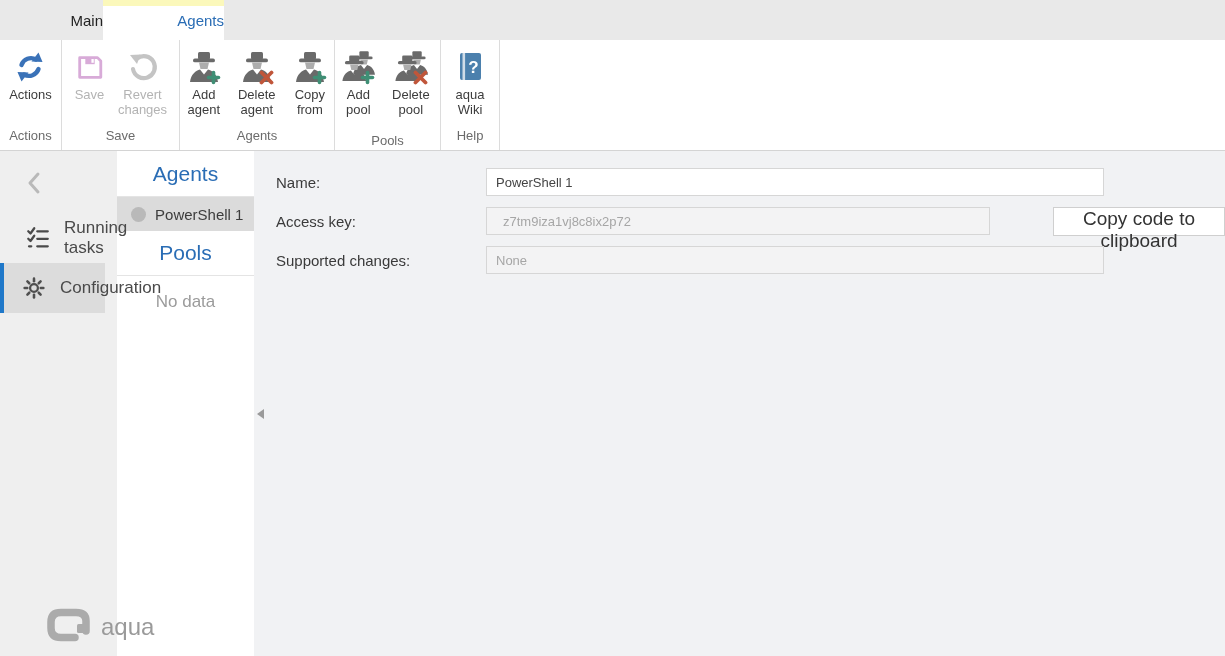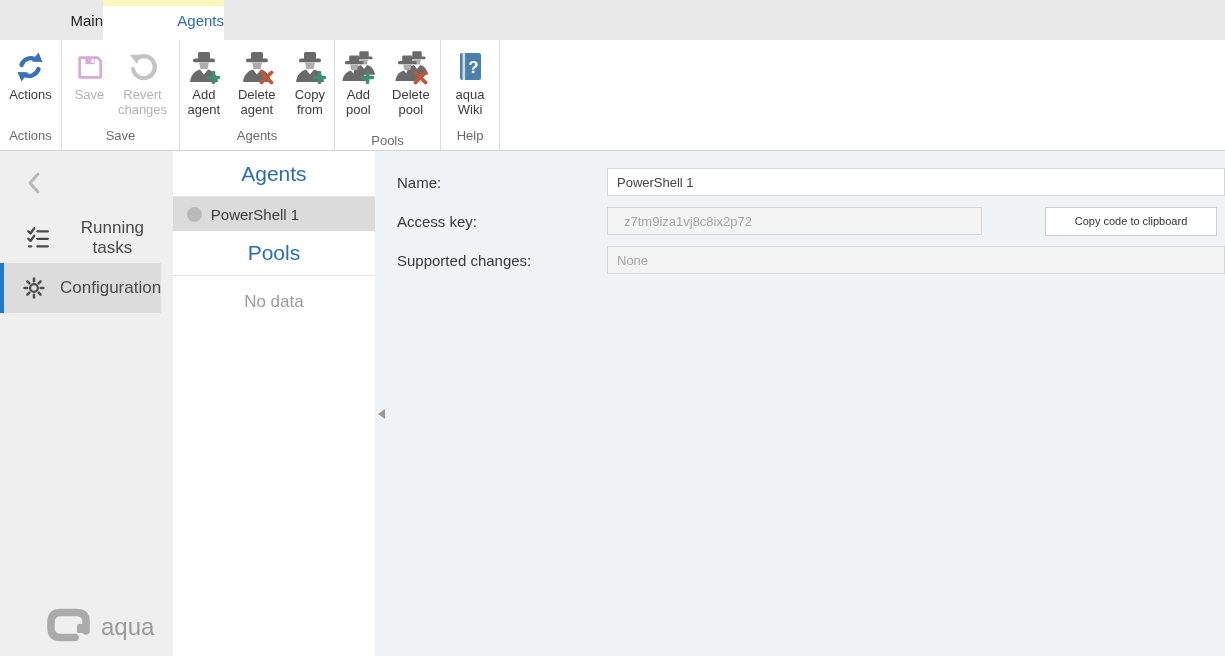--- a/index.html
+++ b/index.html
@@ -25,21 +25,21 @@
   .rgroup-label { height:26px; font-size:13px; color:#6b6b6b; text-align:center; padding-top:4px; }
   .g-actions { width:62px; } .g-save { width:118px; } .g-agents { width:155px; }
   .g-pools { width:106px;gap:12px; } .g-help { width:59px; }
 
   
   .content { height:505px; display:flex; }
 
   
   .sidebar { width:188px; background:#efefef; position:relative; }
   .back-btn { position:absolute; top:18px; left:22px; width:24px; height:28px; cursor:pointer; }
-  .nav { position:absolute; top:62px; left:0; right:12px;text-align:center; }
+  .nav { position:absolute; top:62px; left:0; right:12px; }
   .nav-item { height:50px; display:flex; align-items:center; padding-left:22px; cursor:pointer;
     font-size:17px; color:#4a4a4a; border-left:4px solid transparent; }
   .nav-item .nicon { width:24px; height:24px; margin-right:14px; display:flex; align-items:center; justify-content:center; }
   .nav-item.selected { background:#dcdcdc; border-left-color:#1f78c9; padding-left:18px; }
   .brand { position:absolute; left:46px; bottom:10px; display:flex; align-items:center; }
   .brand-text { font-size:24px; color:#9a9a9a; margin-left:9px; }
 
   
   .listpanel { width:220px; background:#fff; }
   .list-header { height:46px; display:flex; align-items:center; justify-content:center;
@@ -54,23 +54,23 @@
   .formpanel { flex:1; background:#f1f2f4; position:relative; padding-top:17px; }
   .collapse-handle { position:absolute; left:3px; top:258px; width:0; height:0;
     border-top:5px solid transparent; border-bottom:5px solid transparent;
     border-right:7px solid #9a9a9a; cursor:pointer; }
   .frow { display:flex; align-items:center; margin:0 0 11px 22px; height:28px;gap:47px; }
   .flabel { width:163px; font-size:15px; color:#3a3a3a; flex:0 0 auto; }
   .finput { height:28px; border:1px solid #d6d6d6; background:#fff; font-size:13px; color:#444;
     padding:0 9px; outline:none; font-family:"Liberation Sans", sans-serif; }
   .finput.wide { width:618px; }
   .finput.disabled { background:#f3f3f4; color:#a6a6a6; }
-  .finput.keyfield { width:375px;padding-left:16px; }
+  .finput.keyfield { width:504px;padding-left:16px; }
   .copy-btn { width:172px; height:29px; margin-left:16px; background:#fff; border:1px solid #cfcfcf;
-    font-size:11px; color:#333; cursor:pointer; font-family:"Liberation Sans", sans-serif; }
+    font-size:19px; color:#333; cursor:pointer; font-family:"Liberation Sans", sans-serif; }
 
   .hidden-defs { position:absolute; width:0; height:0; overflow:hidden; }
 </style>
 </head>
 <body>
 
 <svg class="hidden-defs" aria-hidden="true">
   <defs>
     <g id="spy">
       <rect x="12" y="3" width="12" height="7.5" rx="1.5" fill="#6a6a6a"></rect>

